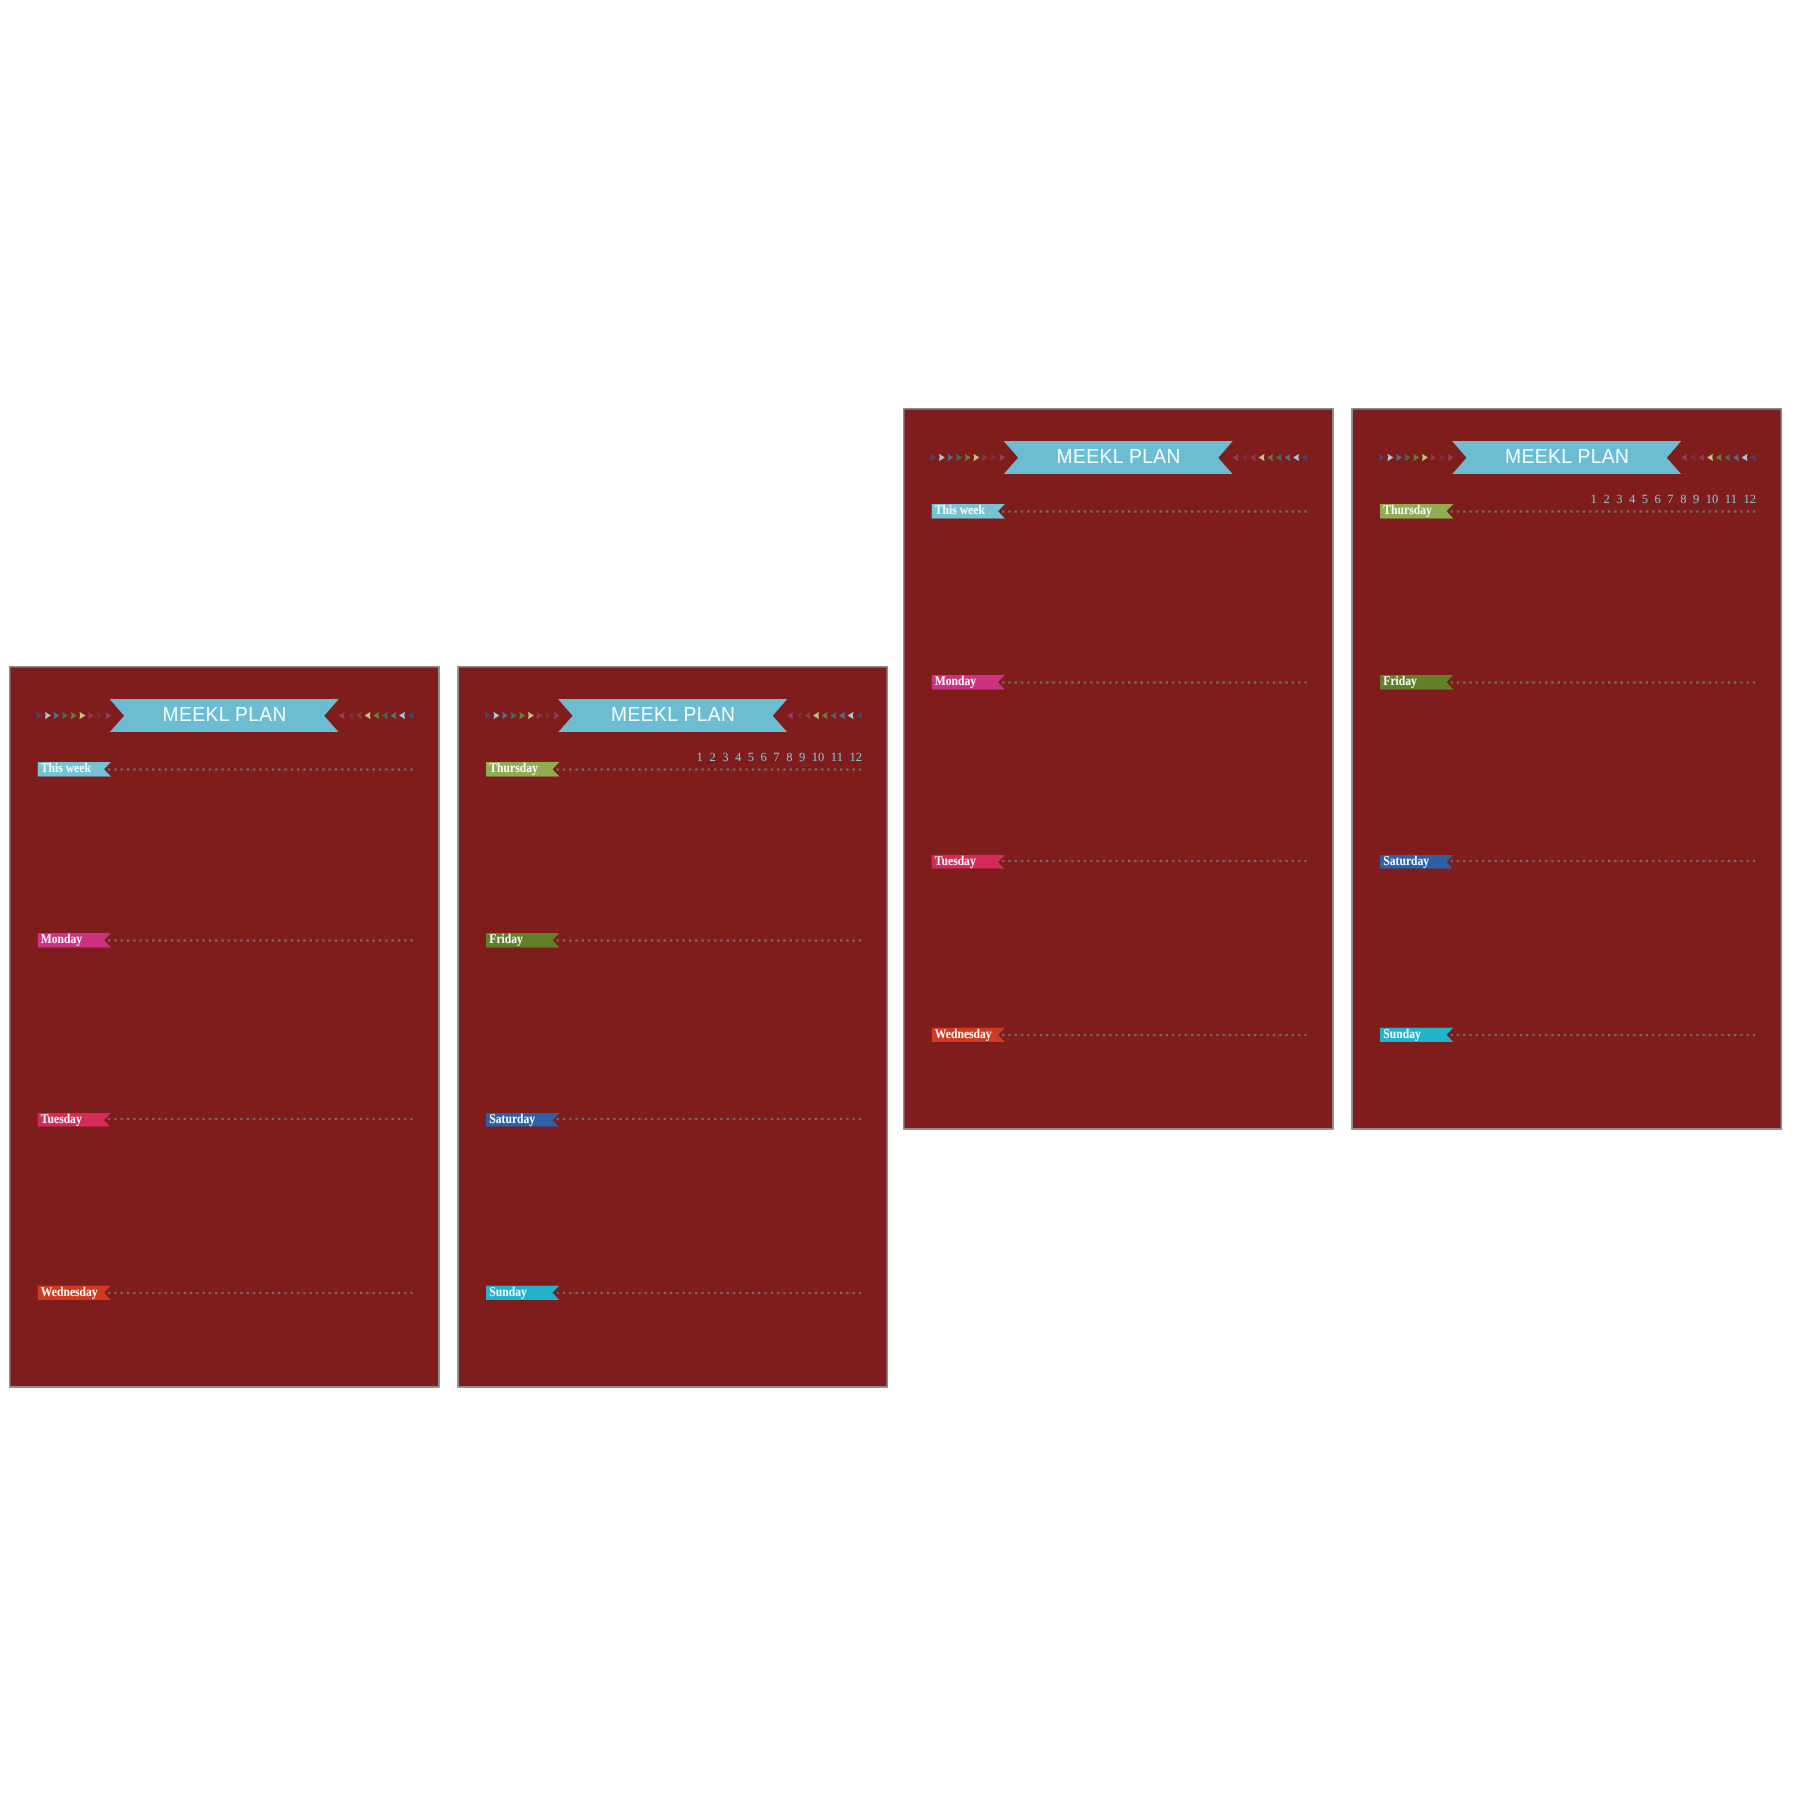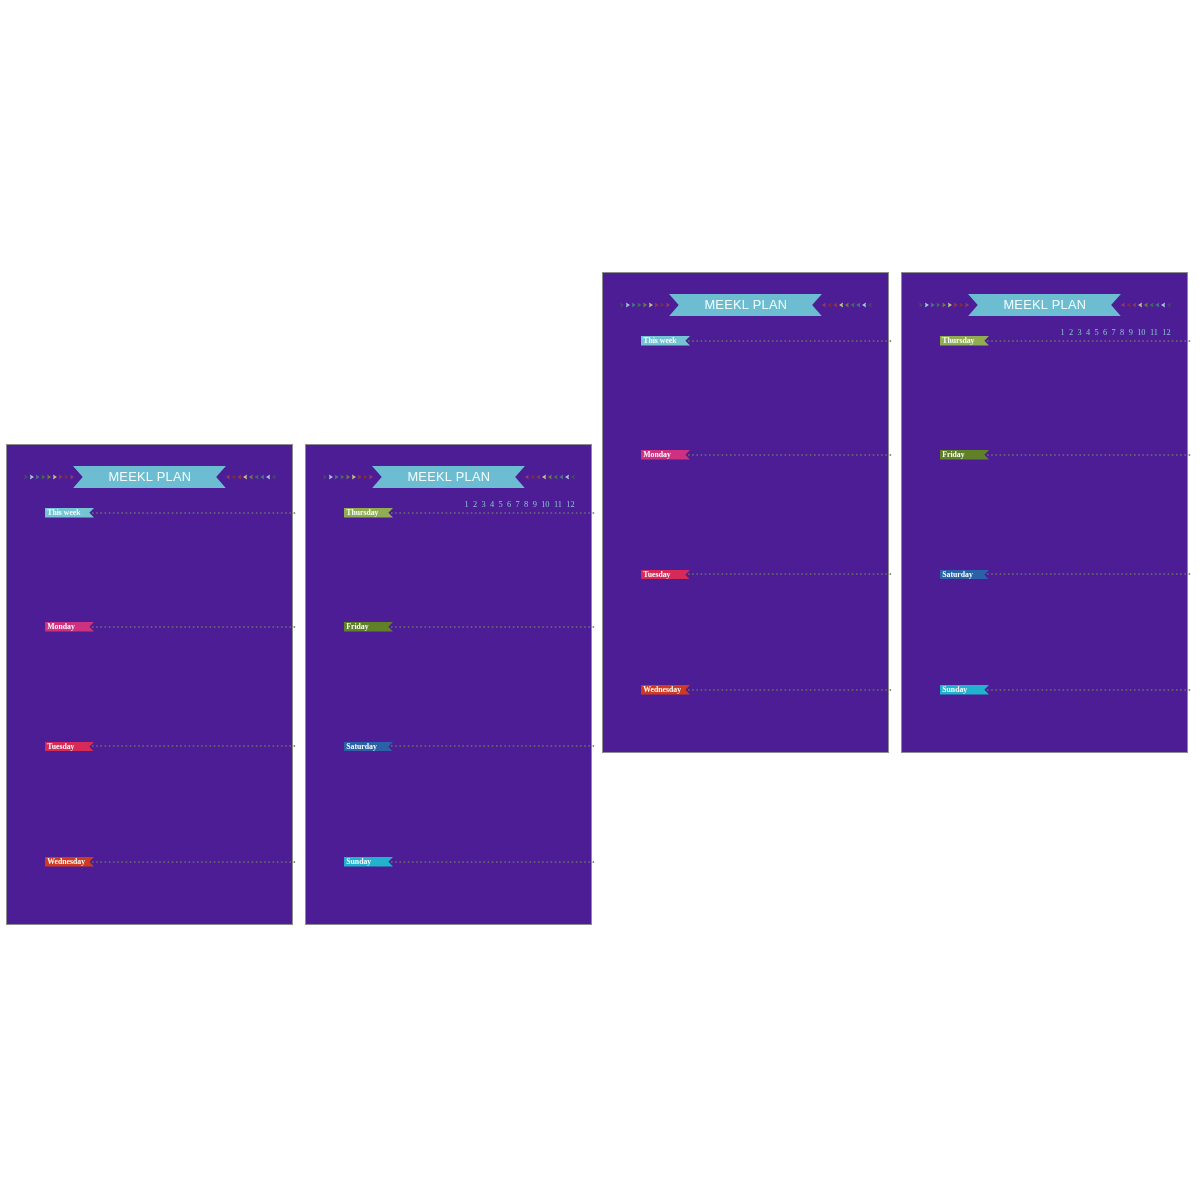--- a/index.html
+++ b/index.html
@@ -9,21 +9,21 @@
     background:#ffffff;
     font-family:"Liberation Sans", sans-serif;
     overflow:hidden;
     position:relative;
     -webkit-font-smoothing:antialiased;
   }
   .page {
     position:absolute;
     width:287px; height:481px;
     border:1.3px solid #8d8d8d;
-    background:#4c1d95;
+    background:#7f1d1d;
     box-sizing:border-box;
   }
   #page1 { left:6px;   top:444px; }
   #page2 { left:305px; top:444px; }
   #page3 { left:602px; top:272px; }
   #page4 { left:901px; top:272px; }
 
   
   .hdr {
     position:absolute;
@@ -46,21 +46,21 @@
     font-family:"Liberation Sans", sans-serif;
     font-size:12.8px;
     font-weight:400;
     letter-spacing:0.3px;
     color:#f4fdfe;
     white-space:nowrap;
     transform:translateY(-0.3px) scaleY(1.06);
   }
 
   
-  .row { position:absolute; left:17.7px; width:256px; height:9.6px;margin-left:20px; }
+  .row { position:absolute; left:17.7px; width:256px; height:9.6px; }
   .row-flag {
     position:absolute; left:0; top:0;
     width:49px; height:9.6px;
     display:flex; align-items:center;
   }
   .row-flag-bg { position:absolute; left:0; top:0; width:49px; height:9.6px; }
   .row-label {
     position:relative; z-index:3;
     font-family:"Liberation Serif", serif;
     font-size:9px;

